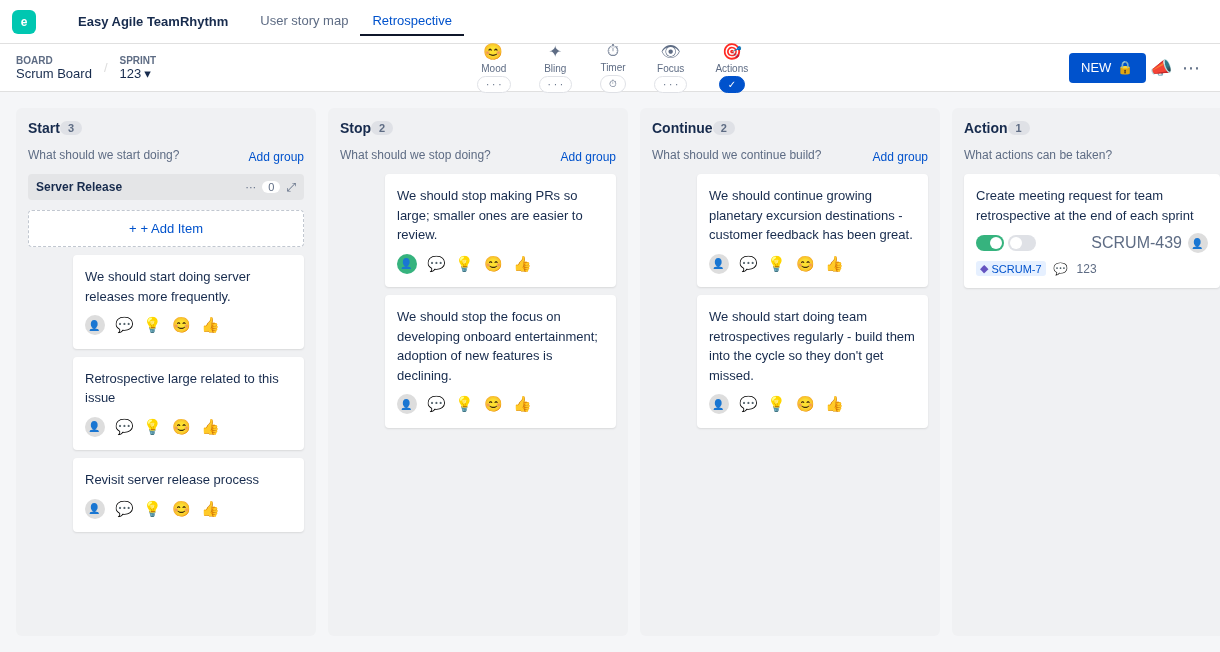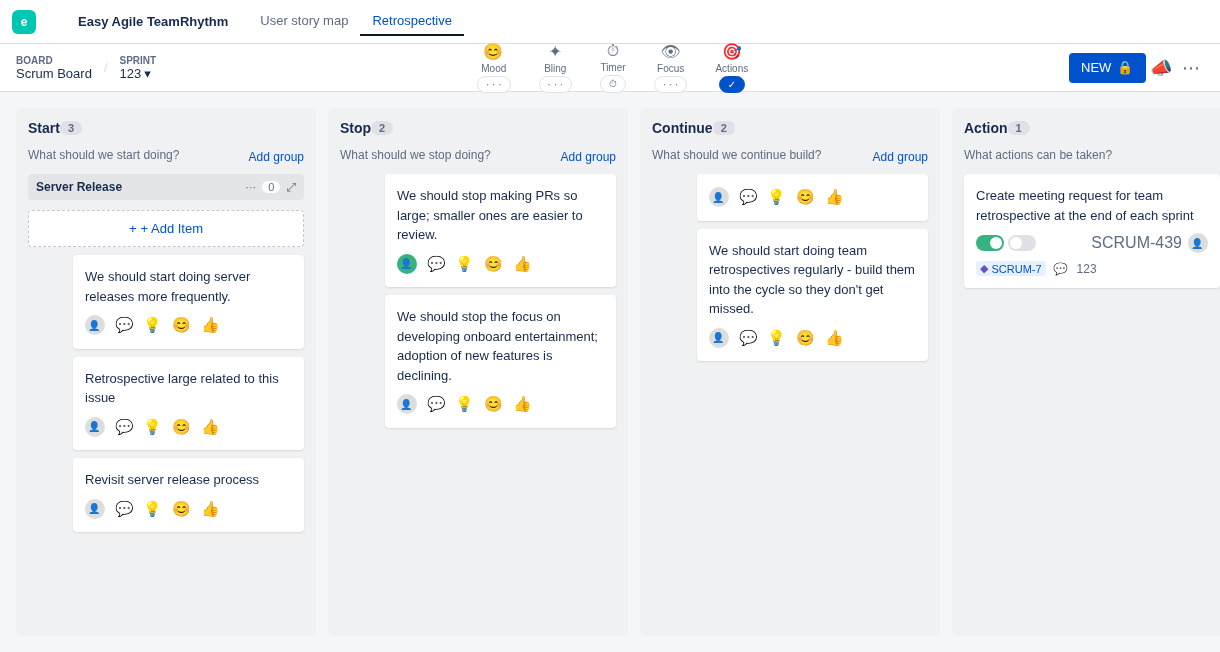--- a/index.html
+++ b/index.html
@@ -301,20 +301,21 @@
     <div class="column-header">
       <span class="column-title">Continue</span>
       <span class="column-count">2</span>
     </div>
     <div class="subtitle-row">
       <span class="column-subtitle">What should we continue build?</span>
       <button class="add-group-btn">Add group</button>
     </div>
 
     <div class="card">
+      <div class="card-text">We should continue growing planetary excursion destinations - customer feedback has been great.</div>
       <div class="card-actions">
         <div class="card-avatar">👤</div>
         <span class="card-action">💬</span>
         <span class="card-action">💡</span>
         <span class="card-action">😊</span>
         <span class="card-action">👍</span>
       </div>
     </div>
 
     <div class="card">

